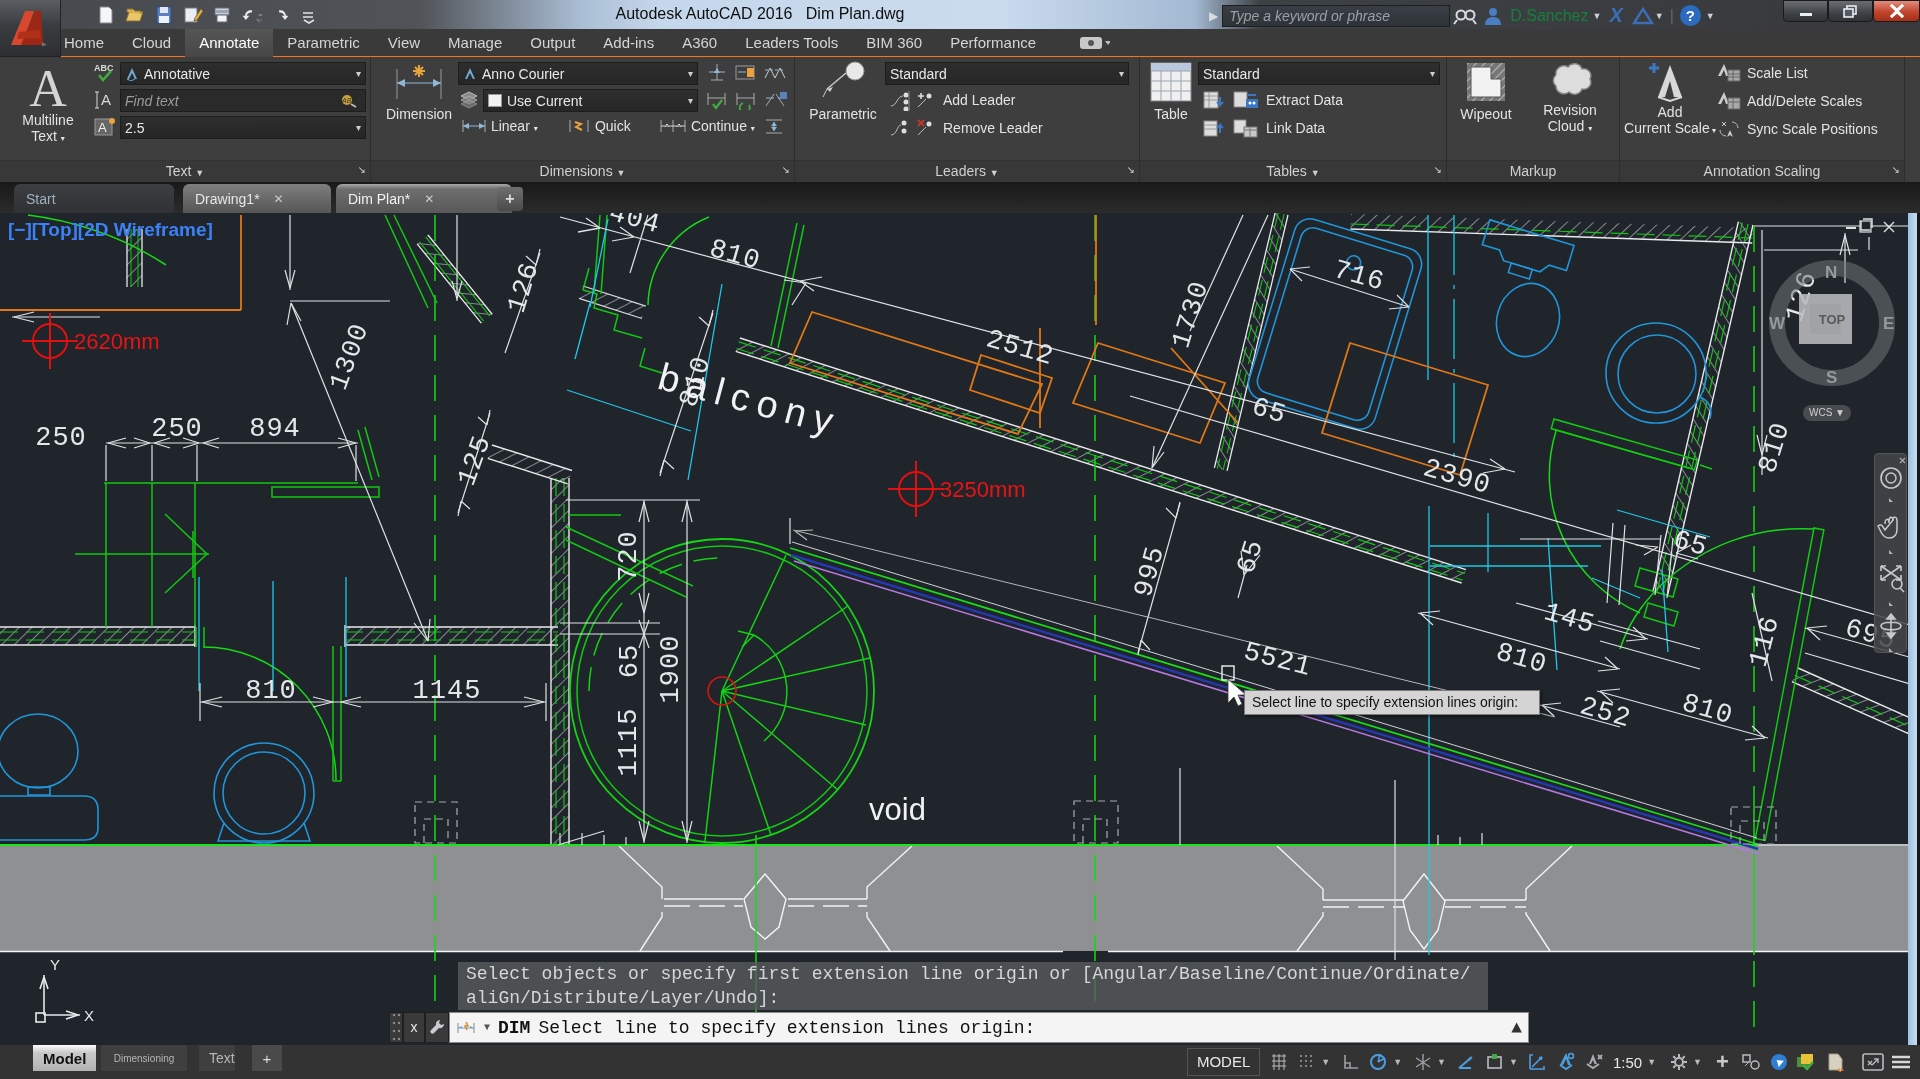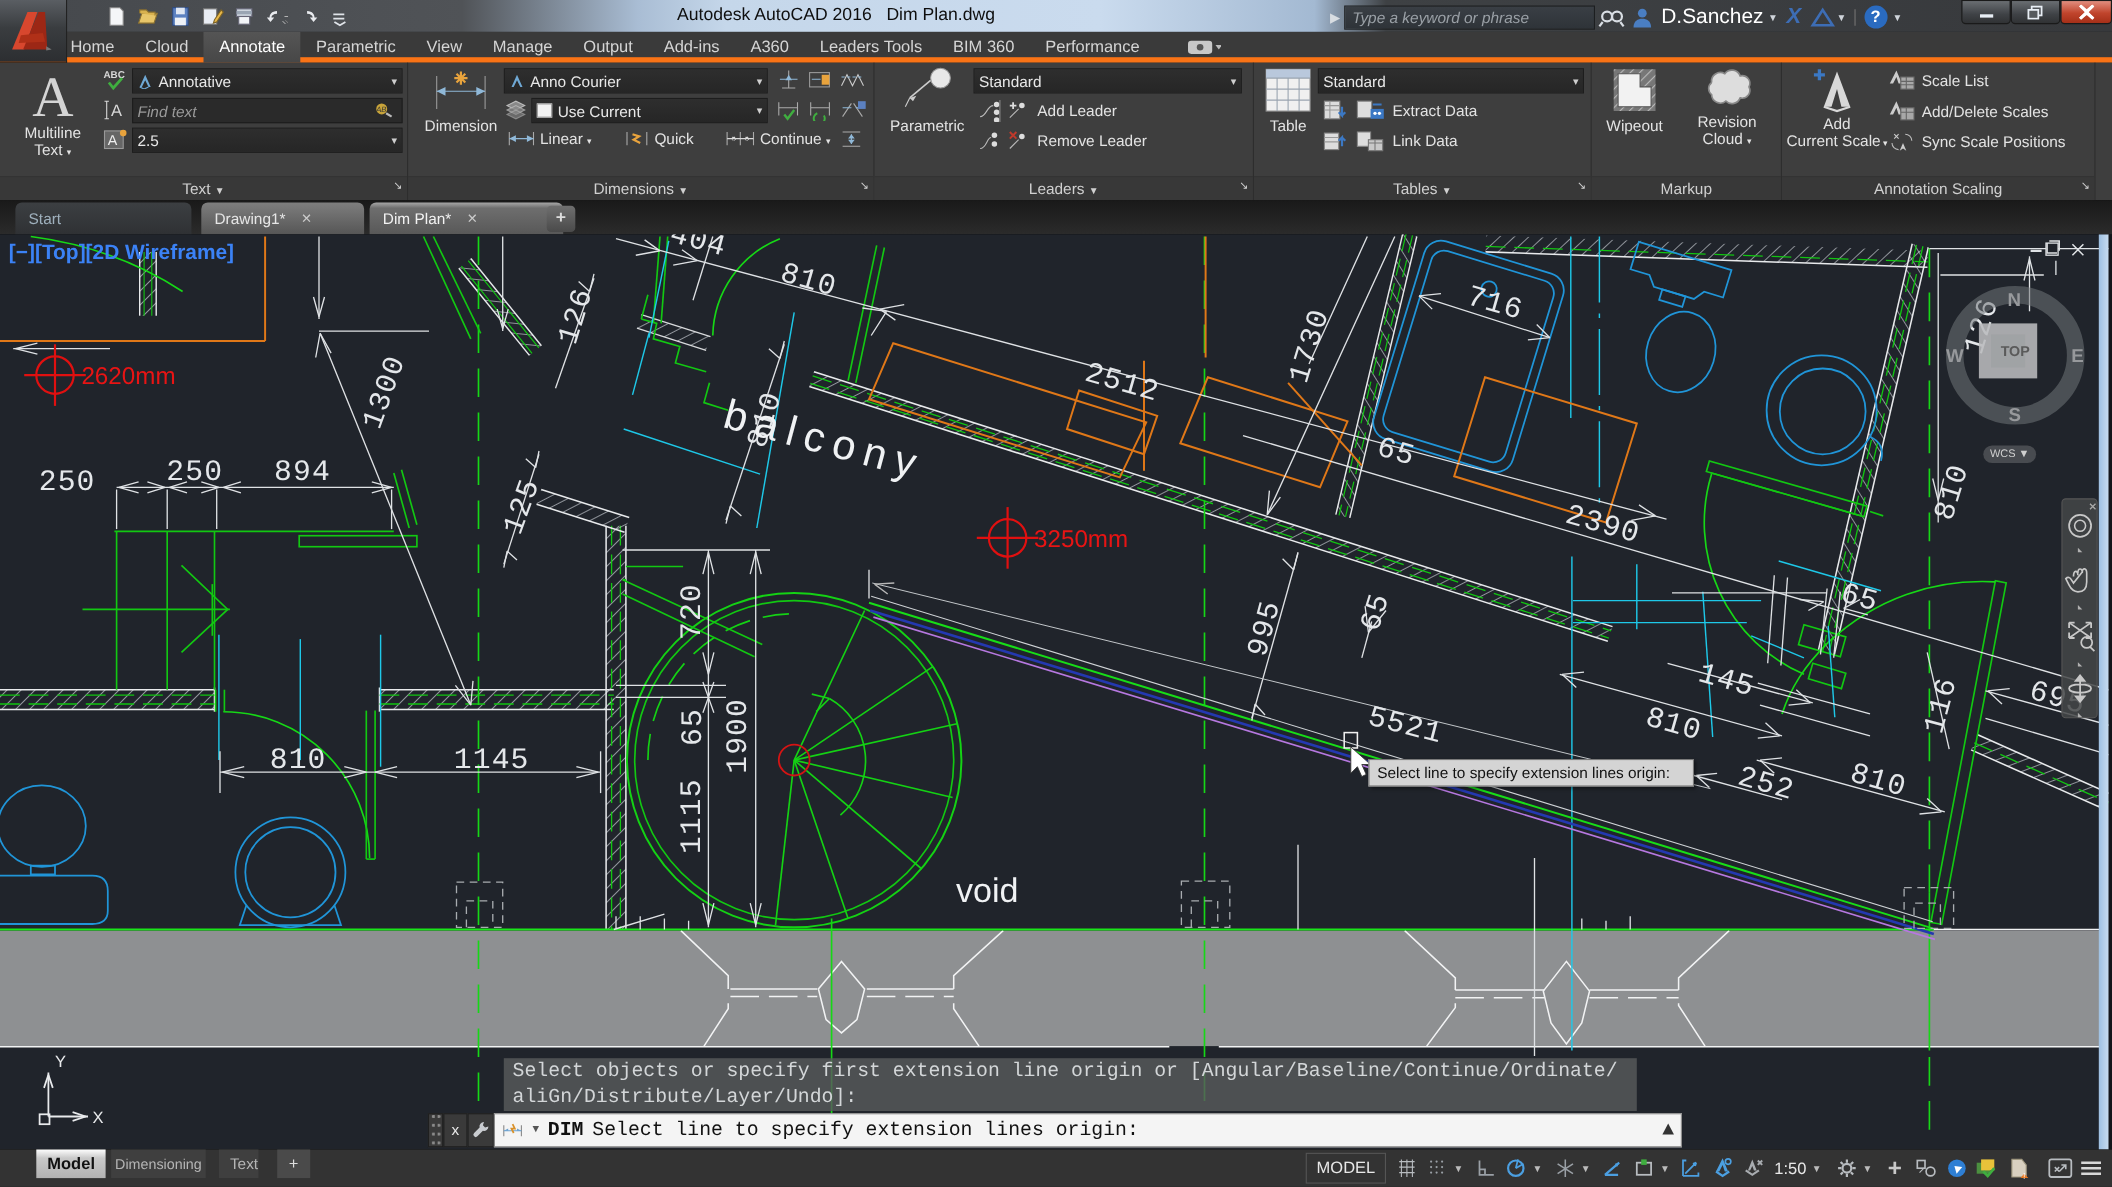--- a/index.html
+++ b/index.html
@@ -14,21 +14,21 @@
 #qat{left:95px;top:3px;height:24px;display:flex;align-items:center;gap:7px;z-index:6;}
 .qi{width:22px;height:20px;display:inline-block;}
 #wintitle{left:470px;top:5px;width:580px;text-align:center;font-size:16px;color:#0e0e0e;z-index:6;}
 #searchwrap{left:1209px;top:4px;display:flex;align-items:center;z-index:6;}
 #searchbox{width:228px;height:22px;background:linear-gradient(#3a3f45,#2e3338);border:1px solid #1c1e20;color:#9aa0a6;font-style:italic;font-size:14px;padding:2px 6px;}
 .titleico{color:#cfd4da;font-size:15px;}
 #winbtns{right:0px;top:0px;height:22px;display:flex;z-index:6;}
 .wbtn{width:45px;height:22px;border:1px solid #1a1a1a;border-radius:0 0 4px 4px;background:linear-gradient(#6a6e72,#3f4246 60%,#303234);display:flex;align-items:center;justify-content:center;}
 .wbtn.close{width:47px;background:linear-gradient(#e28d7e,#c0442c 55%,#a52f18);}
 
-#ribbontabs{left:0;top:29px;width:1920px;height:28px;background:#3a3a3a;border-bottom:5px solid #f97316;padding-left:50px;}
+#ribbontabs{left:0;top:29px;width:1920px;height:28px;background:#3a3a3a;border-bottom:1px solid #f97316;padding-left:50px;}
 .rtab{float:left;height:28px;line-height:28px;padding:0 14px;color:#d5d5d5;font-size:15px;}
 .rtab.active{background:linear-gradient(#555,#474747);color:#fff;}
 
 #ribbon{left:0;top:57px;width:1920px;height:125px;background:#3e3e3e;}
 .panel{position:absolute;top:0;height:125px;border-right:1px solid #2d2d2d;}
 .plabel{position:absolute;bottom:0;left:0;right:0;height:22px;background:#383838;color:#d0d0d0;font-size:14px;text-align:center;line-height:20px;border-top:1px solid #333;}
 .plabel .dn{font-size:9px;}
 .combo{position:absolute;height:23px;background:linear-gradient(#2e2e2e,#262626);border:1px solid #1d1d1d;color:#e8e8e8;font-size:14px;display:flex;align-items:center;padding:0 4px;gap:5px;}
 .combo .car{margin-left:auto;color:#cfcfcf;font-size:10px;}
 .btext{color:#e3e3e3;font-size:14px;}
@@ -119,21 +119,21 @@
     <input id="searchbox" value="Type a keyword or phrase" readonly="" style="">
     <svg width="30" height="20" viewBox="0 0 30 20">
         <circle cx="11" cy="9" r="4.5" fill="none" stroke="#d8dde3" stroke-width="2"></circle>
         <circle cx="20" cy="9" r="4.5" fill="none" stroke="#d8dde3" stroke-width="2"></circle>
         <path d="M7 14 l-3 4 m19 -4 l3 4" stroke="#d8dde3" stroke-width="2"></path>
       </svg>
     <svg width="26" height="20" viewBox="0 0 26 20">
         <circle cx="13" cy="6" r="4" fill="#4a7ec2"></circle>
         <path d="M5 19 c0 -6 4 -8 8 -8 s8 2 8 8 z" fill="#4a7ec2"></path>
       </svg>
-    <span style="color:#ffffff;font-size:19px;margin:0 4px;">D.Sanchez</span>
+    <span style="color:#15803d;font-size:16px;margin:0 4px;">D.Sanchez</span>
     <span class="titleico" style="font-size:9px;">▼</span>
     <span style="color:#3d6db5;font-weight:bold;font-size:20px;font-style:italic;margin:0 8px;">X</span>
     <svg width="24" height="20" viewBox="0 0 24 20">
         <path d="M12 3 L21 17 L3 17 Z" fill="none" stroke="#3d6db5" stroke-width="2.4"></path>
       </svg>
     <span class="titleico" style="font-size:9px;">▼</span>
     <span style="color:#666;margin:0 6px;">|</span>
     <span style="display:inline-block;width:21px;height:21px;border-radius:11px;background:#2a6bc0;color:#fff;text-align:center;line-height:21px;font-weight:bold;font-size:15px;">?</span>
     <span class="titleico" style="font-size:9px;margin-left:5px;">▼</span>
   </div>
@@ -949,21 +949,21 @@
         </g>
         <path d="M14 194 l4 4 -4 0 z" fill="#b0b0b0"></path>
       </svg>
     </div>
     <div class="abs" id="rstrip"></div>
     <div class="abs" id="rstripd"></div>
   </div>
 
   <div class="abs" id="statusbar">
     <div class="ltab" style="left:33px;background:linear-gradient(#fdfdfd,#c9c9c9 30%,#b2b2b2);color:#111;font-weight:bold;">Model</div>
-    <div class="ltab" style="left:101px;width:86px;background:#3f3f3f;color:#b5b5b5;font-size:13px;justify-content:center;padding:0 4px;">Dimensioning</div>
+    <div class="ltab" style="left:101px;width:86px;background:#3f3f3f;color:#b5b5b5;font-size:10px;justify-content:center;padding:0 4px;">Dimensioning</div>
     <div class="ltab" style="left:199px;width:36px;background:#3f3f3f;color:#b5b5b5;font-size:14px;">Text</div>
     <div class="ltab" style="left:252px;width:30px;background:#4a4a4a;color:#ddd;justify-content:center;">+</div>
     <div id="srtools">
       <span style="color:#e8e8e8;font-size:15px;padding:0 9px;border:1px solid #555;height:28px;line-height:26px;margin-right:4px;">MODEL</span>
       <span class="sicon">
           <svg width="20" height="20">
             <g stroke="#b8bcc0">
               <path d="M3 4 h14 M3 9 h14 M3 14 h14 M5 2 v16 M10 2 v16 M15 2 v16"></path>
             </g>
           </svg>

